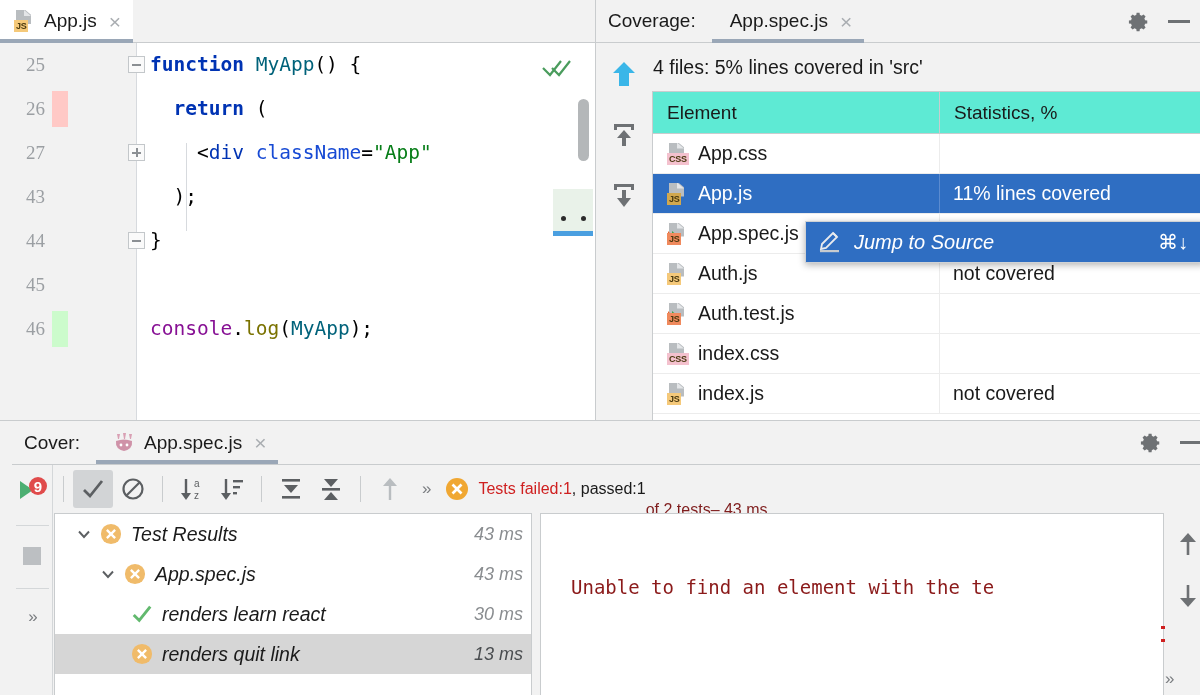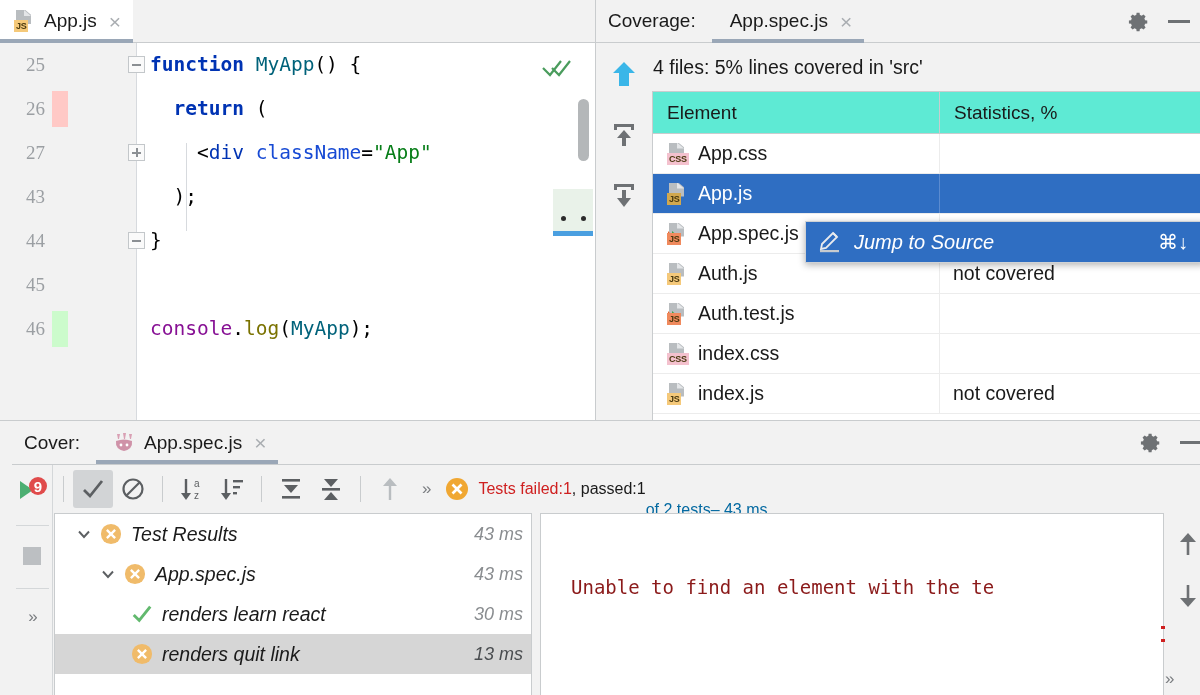--- a/index.html
+++ b/index.html
@@ -212,21 +212,21 @@
   .run-toolbar {
     position: absolute; top: 44px; left: 0; width: 1200px; height: 48px;
     display:flex; align-items:center; background:#f2f2f2;
   }
   .tbtn { width: 40px; height: 38px; display:flex; align-items:center; justify-content:center; }
   .tbtn.pressed { background: #d2d4d6; border-radius: 3px; }
   .tsep { width: 1px; height: 26px; background: #c9ccce; margin: 0 9px; }
   .status-line { display:flex; align-items:center; gap:0; font-size: 16px; margin-left: 6px; }
   .st-fail { color: #cf2020; }
   .st-dark { color: #1a1a1a; }
-  .st-grey { color: #0369a1; margin-top: 41px; }
+  .st-grey { color: #7f1d1d; margin-top: 41px; }
 
   .left-rail {
     position: absolute; left: 0; top: 44px; width: 41px; height: 230px;
     background: #f2f2f2; border-right: 1px solid #d4d7d9;
     display:flex; flex-direction:column; align-items:center;
   }
   .rail-sep { width: 33px; height: 1px; background: #d4d7d9; margin: 6px 0; }
 
   .tree {
     position: absolute; left: 42px; top: 92px; width: 478px; height: 182px;
@@ -414,20 +414,21 @@
 
       <div class="covrow selected">
         <div class="cel">
           <span class="ficon">
               <span class="sheet"></span>
               <span class="fold"></span>
               <span class="badge badge-js-dark">JS</span>
             </span>
           <span>App.js</span>
         </div>
+        <div class="cst">11% lines covered</div>
       </div>
 
       <div class="covrow">
         <div class="cel">
           <span class="ficon">
             <span class="sheet"></span>
               <span class="fold"></span>
             <span class="play"><svg width="11" height="11" viewBox="0 0 11 11">
                   <polygon points="0,1 4,5.5 0,10" fill="#e8622c"></polygon>
                   <polygon points="4,1 9,5.5 4,10" fill="#3fa14a"></polygon>

